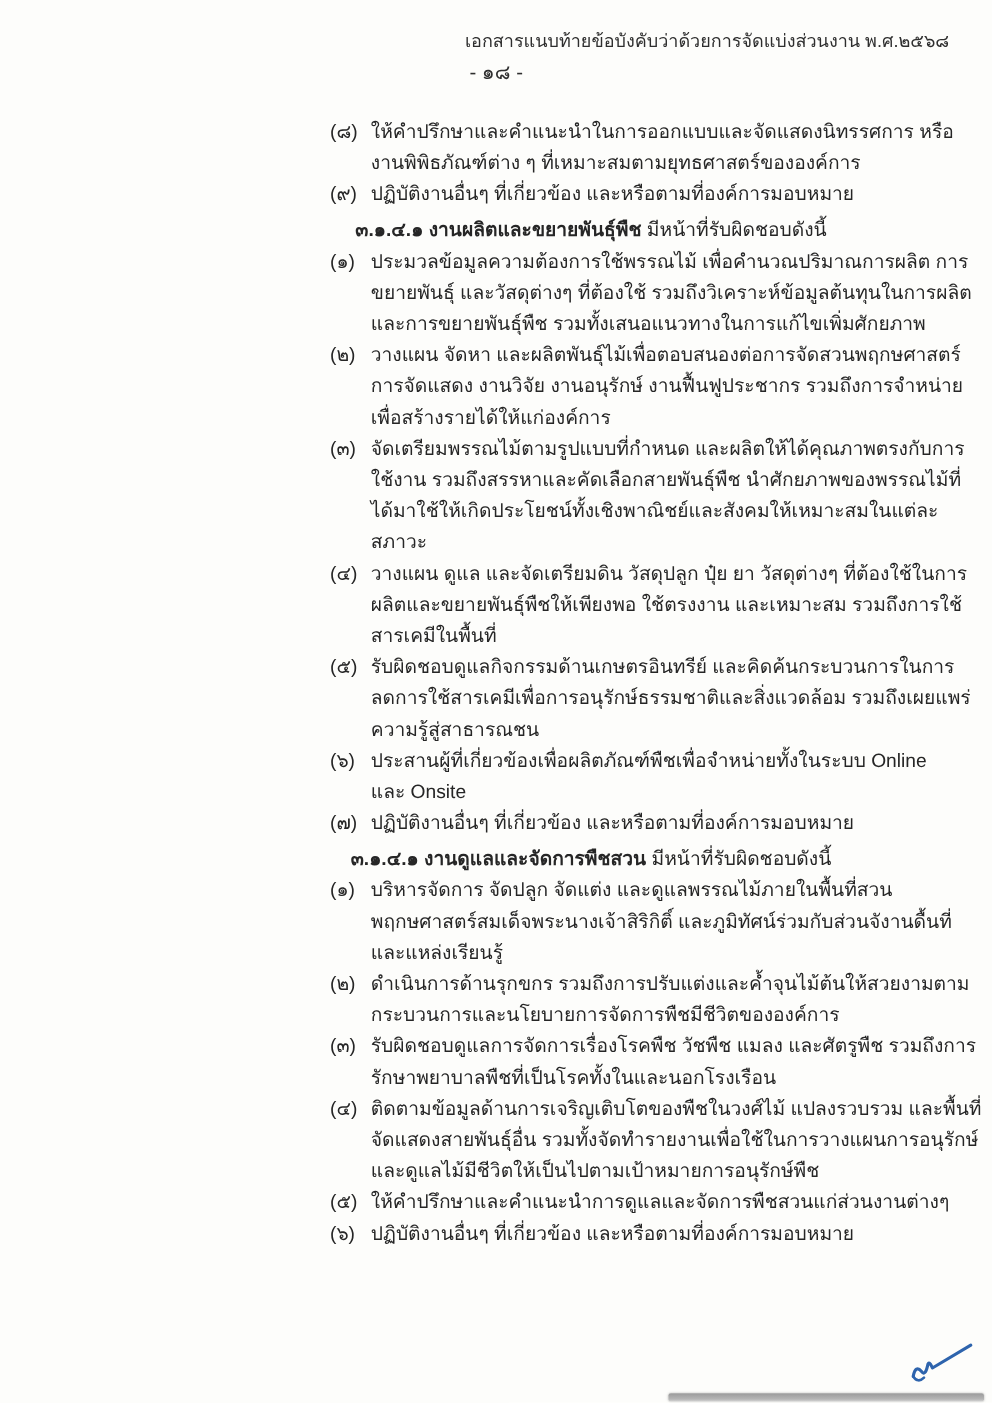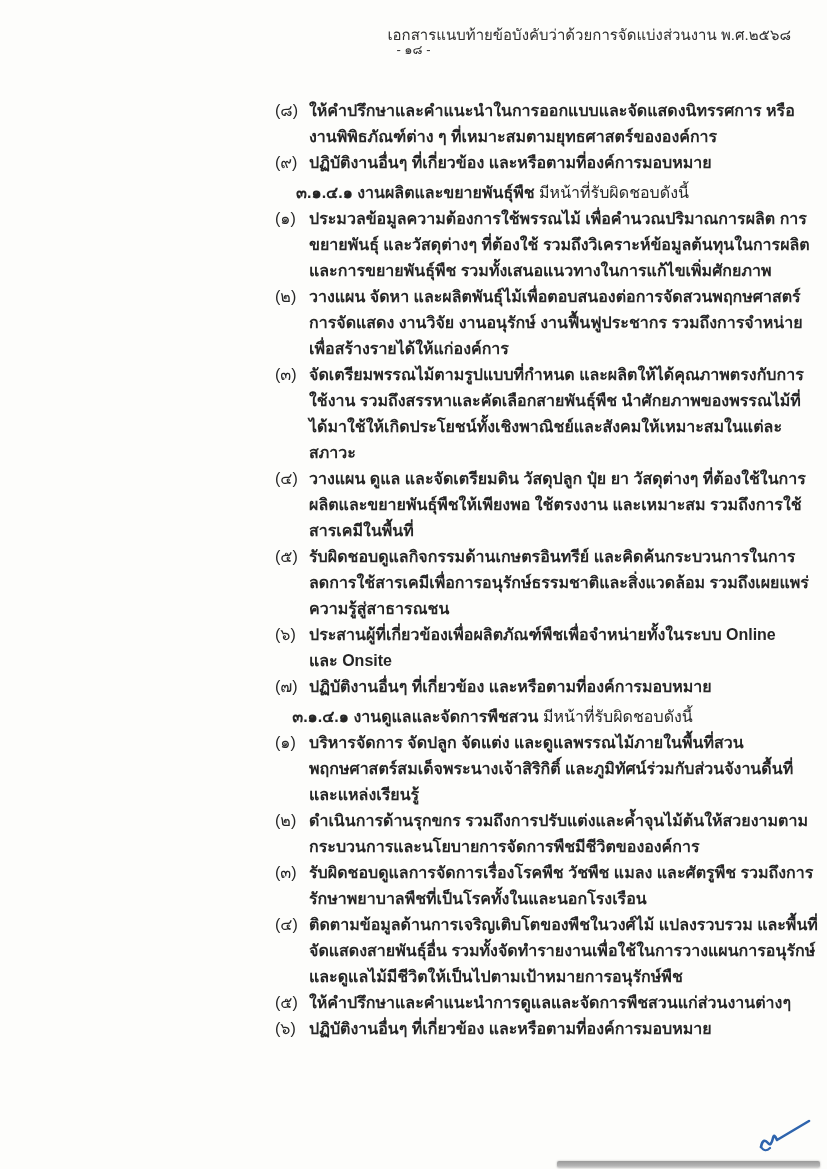--- a/index.html
+++ b/index.html
@@ -12,27 +12,27 @@
     color:#262626;
     font-size:16px;
     line-height:26px;
   }
   .header-note{
     position:absolute;top:22px;right:36px;
     font-size:15px;color:#2e2e2e;
     white-space:pre;
   }
   .page-number{
-    position:absolute;top:37px;left:0;width:100%;
-    text-align:center;font-size:13px;color:#2e2e2e;
+    position:absolute;top:48px;left:0;width:100%;
+    text-align:center;font-size:17px;color:#2e2e2e;
   }
   .body{position:absolute;top:98px;left:0;width:827px;}
   .item{display:grid;grid-template-columns:34px 1fr;align-items:start;}
   .item .num{white-space:pre;}
-  .item .txt{white-space:pre;font-weight:bold;}
+  .item .txt{white-space:pre;}
   .intro-list{margin-left:275px;}
   .section-line{margin-left:120px;margin-top:4px;white-space:pre;}
   .section-line .b{font-weight:bold;}
   .sub-heading{margin-left:158px;margin-top:4px;white-space:pre;text-align:center;}
   .sub-heading .b{font-weight:bold;}
   .sub-list{margin-left:275px;}
   .signature{
     position:absolute;right:12px;bottom:10px;width:60px;height:50px;
   }
   .scan-bar{

